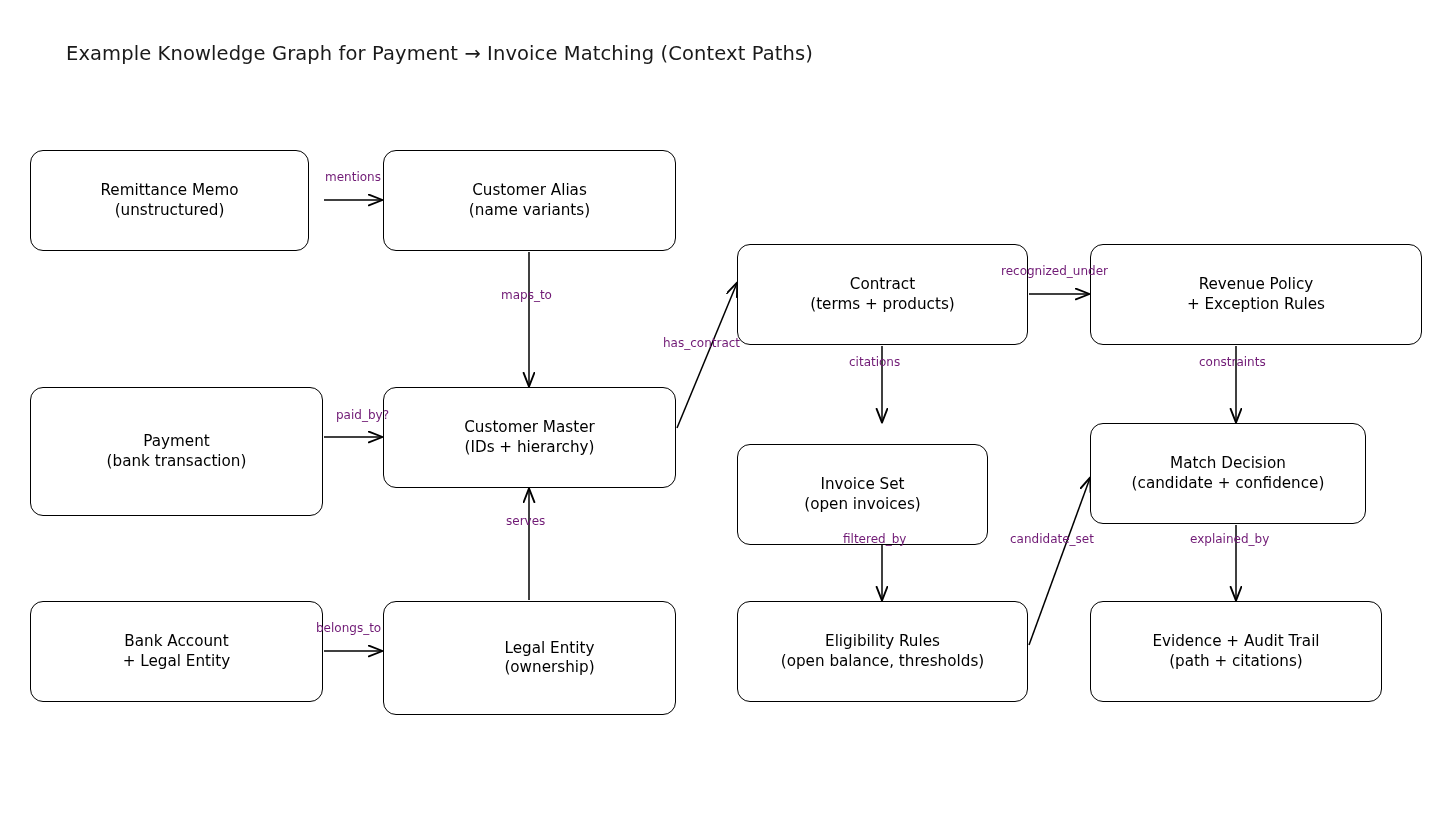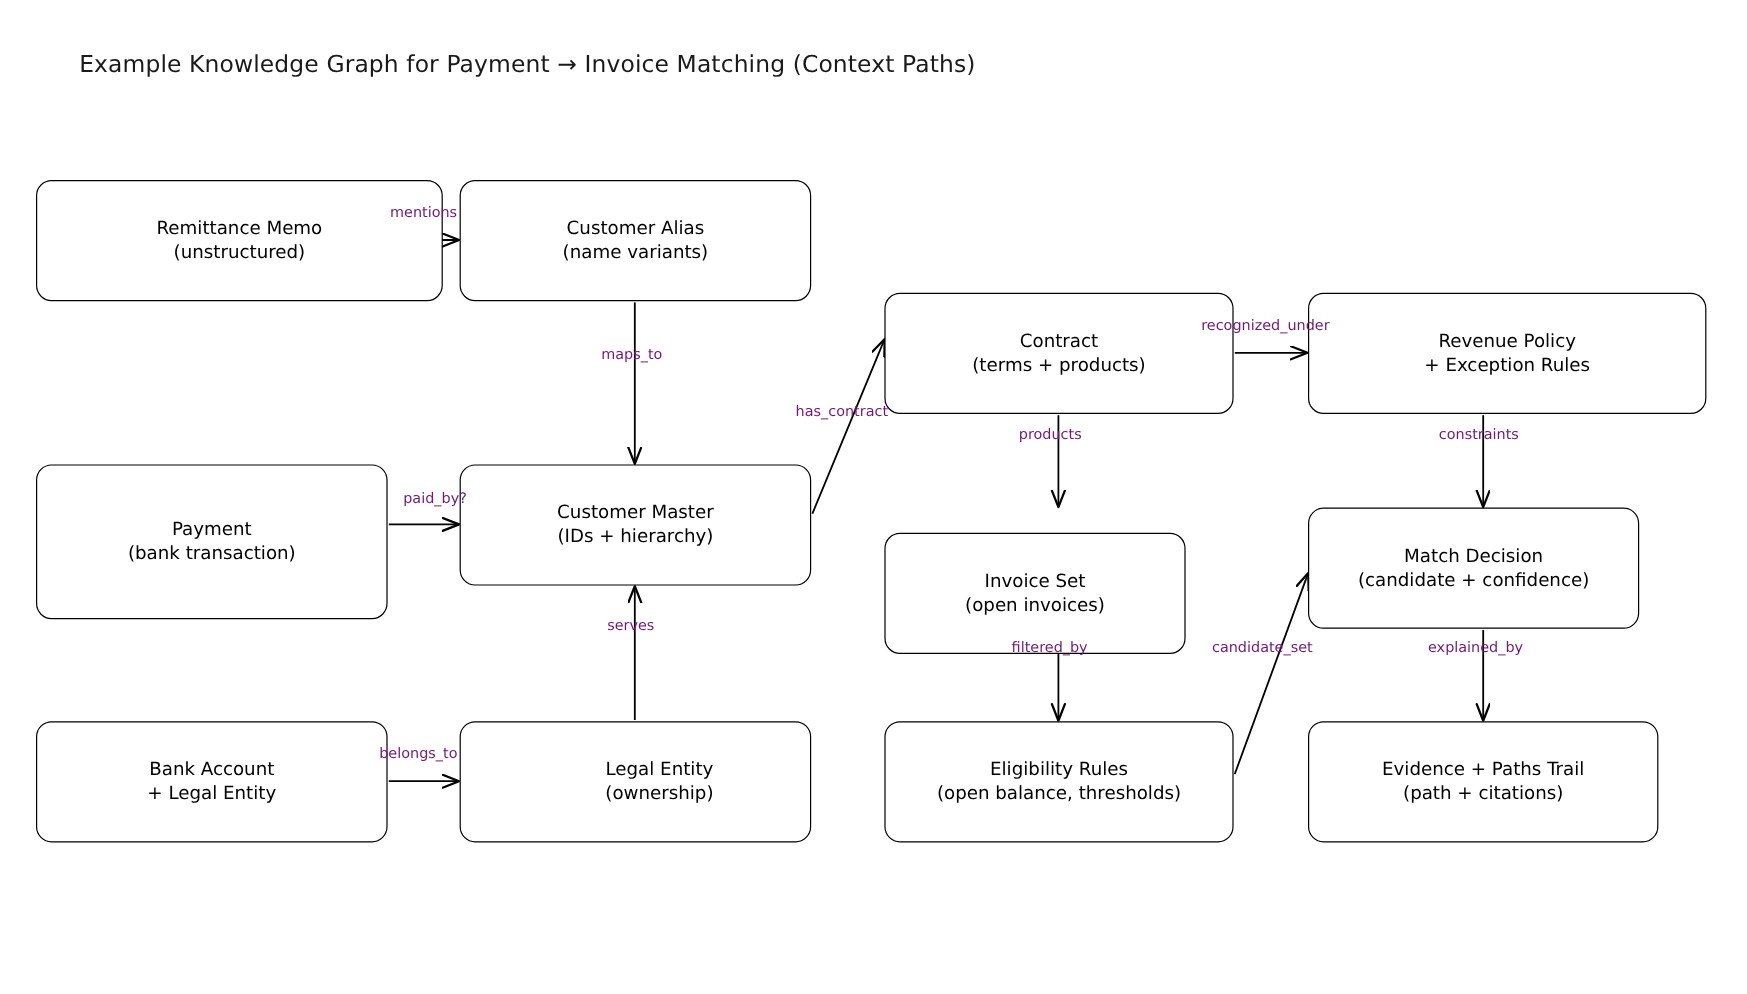--- a/index.html
+++ b/index.html
@@ -96,29 +96,29 @@
   </svg>
 
   <div id="edge-labels">
       <div class="edge-label" style="left: 325px; top: 170px;">mentions</div>
       <div class="edge-label" style="left: 501px; top: 288px;">maps_to</div>
       <div class="edge-label" style="left: 325px; top: 408px; margin-left: 11px;">paid_by?</div>
       <div class="edge-label" style="left: 663px; top: 336px;">has_contract</div>
       <div class="edge-label" style="left: 506px; top: 514px;">serves</div>
       <div class="edge-label" style="left: 316px; top: 621px;">belongs_to</div>
       <div class="edge-label" style="left: 1001px; top: 264px;">recognized_under</div>
-      <div class="edge-label" style="left: 849px; top: 355px;">products</div>
+      <div class="edge-label" style="left: 849px; top: 355px;">citations</div>
       <div class="edge-label" style="left: 1199px; top: 355px;">constraints</div>
       <div class="edge-label" style="left: 843px; top: 532px;">filtered_by</div>
       <div class="edge-label" style="left: 1010px; top: 532px;">candidate_set</div>
       <div class="edge-label" style="left: 1190px; top: 532px;">explained_by</div>
     </div>
 
   <div id="node-layer">
-      <div class="node" style="left: 30px; top: 150px; width: 339px; height: 101px;">
+      <div class="node" style="left: 30px; top: 150px; width: 279px; height: 101px;">
         <div class="node-label">Remittance Memo
 (unstructured)</div>
       </div>
       <div class="node" style="left: 383px; top: 150px; width: 293px; height: 101px;">
         <div class="node-label">Customer Alias
 (name variants)</div>
       </div>
       <div class="node" style="left: 737px; top: 244px; width: 291px; height: 101px;">
         <div class="node-label">Contract
 (terms + products)</div>
@@ -140,27 +140,27 @@
 (open invoices)</div>
       </div>
       <div class="node" style="left: 1090px; top: 423px; width: 276px; height: 101px;">
         <div class="node-label">Match Decision
 (candidate + confidence)</div>
       </div>
       <div class="node" style="left: 30px; top: 601px; width: 293px; height: 101px;">
         <div class="node-label">Bank Account
 + Legal Entity</div>
       </div>
-      <div class="node" style="left: 383px; top: 601px; width: 293px; height: 101px; padding-left: 40px;">
+      <div class="node" style="left: 383px; top: 601px; width: 293px; height: 114px; padding-left: 40px;">
         <div class="node-label">Legal Entity
 (ownership)</div>
       </div>
       <div class="node" style="left: 737px; top: 601px; width: 291px; height: 101px;">
         <div class="node-label">Eligibility Rules
 (open balance, thresholds)</div>
       </div>
       <div class="node" style="left: 1090px; top: 601px; width: 292px; height: 101px;">
-        <div class="node-label">Evidence + Paths Trail
+        <div class="node-label">Evidence + Audit Trail
 (path + citations)</div>
       </div>
     </div>
 
 </div>
 
 </body></html>

